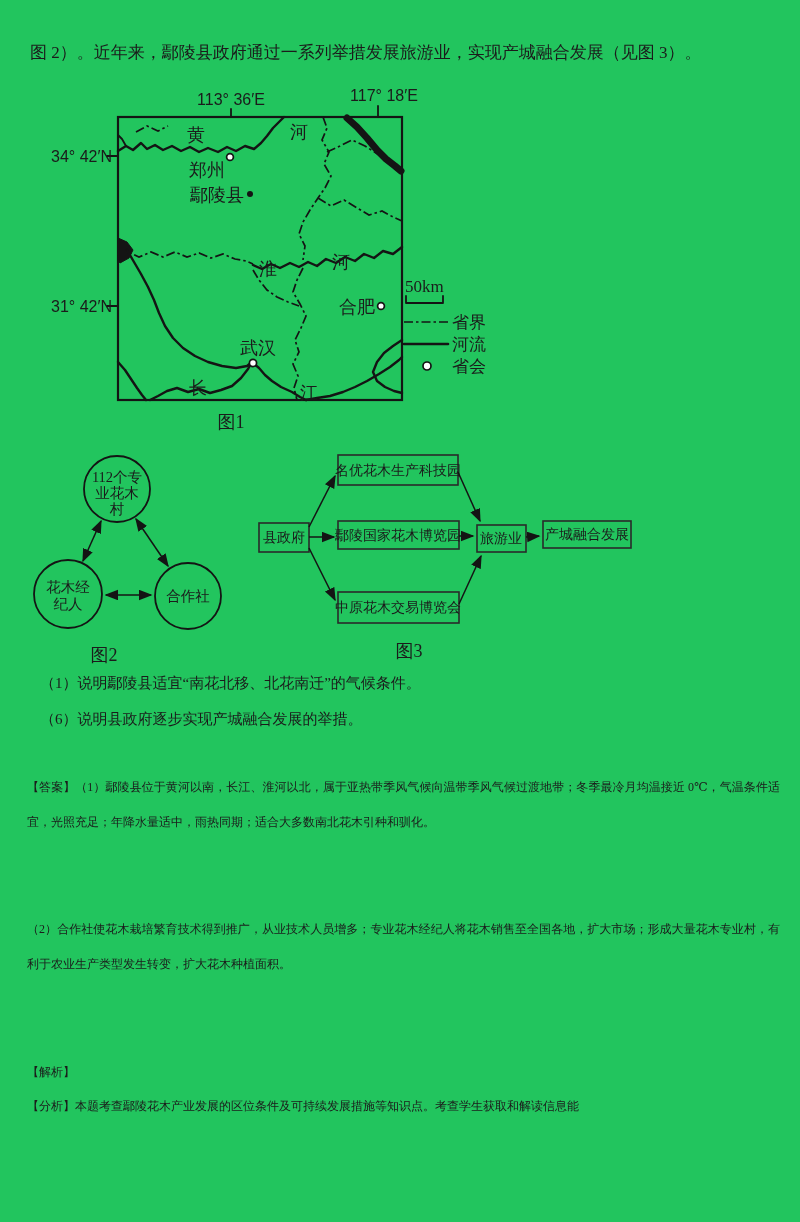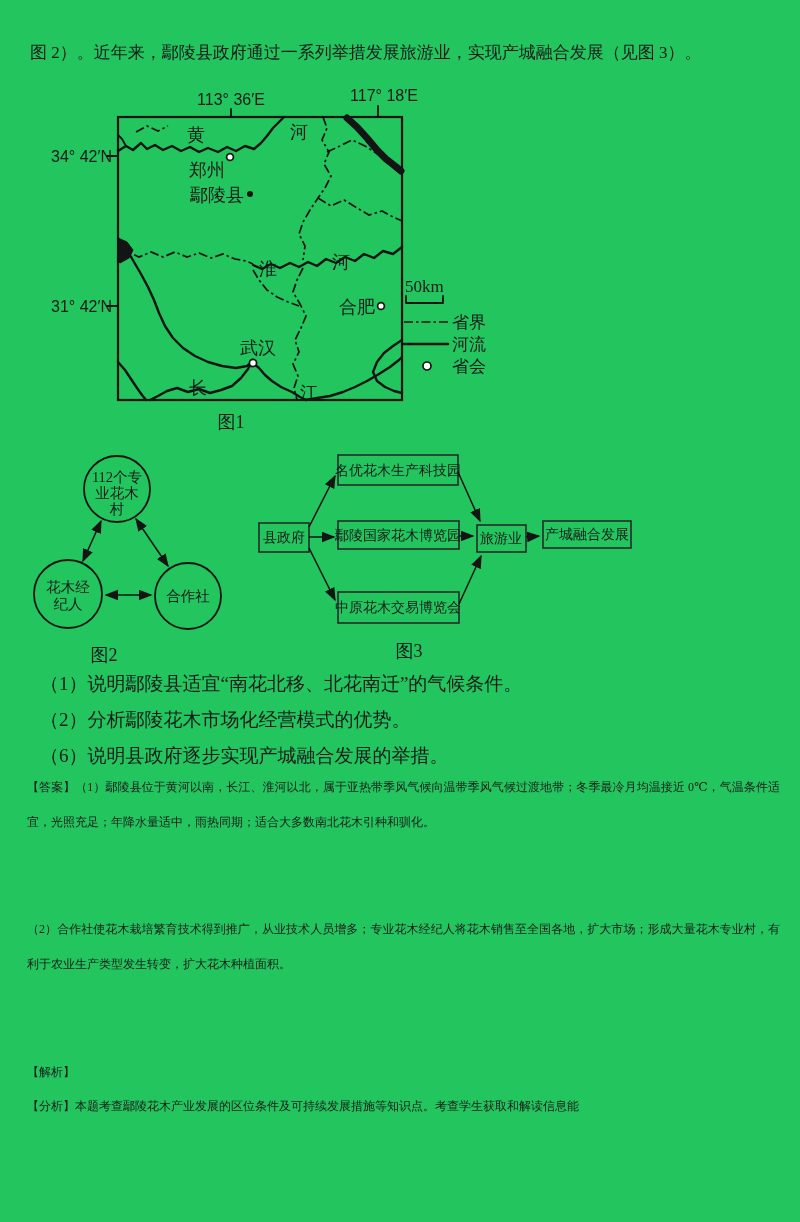--- a/index.html
+++ b/index.html
@@ -3,21 +3,21 @@
 <meta charset="utf-8">
 <style>
   html,body{margin:0;padding:0;background:#fff;}
   .page{position:relative;width:800px;height:1222px;background:#22c55e;overflow:hidden;
         font-family:"Liberation Serif","DejaVu Serif",serif;color:#1b1b1b;}
   .abs{position:absolute;}
   .para{position:absolute;left:27px;width:753px;font-size:12px;line-height:35px;
         text-align:justify;text-justify:inter-ideograph;}
   .intro{top:42px;left:30px;width:750px;font-size:17px;line-height:22px;}
   .qblock{top:672px;}
-  .q{font-size:19px;line-height:23px;margin-bottom:13px;}
+  .q{font-size:15px;line-height:23px;margin-bottom:13px;}
   .footer{top:1136px;left:0;width:800px;text-align:center;font-size:16px;}
   svg{position:absolute;overflow:visible;}
   svg text{fill:#1b1b1b;}
   .ln{stroke:#141414;fill:none;stroke-linecap:round;stroke-linejoin:round;}
   .river{stroke-width:2.4;}
   .thin{stroke-width:1.8;}
   .thick{stroke-width:7;}
   .dash{stroke:#141414;fill:none;stroke-width:1.7;stroke-dasharray:9 3 2.5 3;stroke-linecap:butt;}
   .border{stroke:#141414;fill:none;stroke-width:2.2;}
   .geo{font-family:"Liberation Sans","DejaVu Sans",sans-serif;font-size:16px;}
@@ -170,21 +170,20 @@
       <line class="arrow" x1="459" y1="536" x2="473" y2="536" marker-end="url(#ah3)"></line>
       <line class="arrow" x1="459" y1="604" x2="481" y2="556" marker-end="url(#ah3)"></line>
       <line class="arrow" x1="526" y1="537" x2="539" y2="536" marker-end="url(#ah3)"></line>
     </g>
 
     <text class="cap" x="409" y="657" text-anchor="middle">图3</text>
   </svg>
 
   <div class="abs qblock" style="left:40px;top:672px;width:740px">
     <div class="q">（1）说明鄢陵县适宜“南花北移、北花南迁”的气候条件。</div>
-    <div class="q">（2）分析鄢陵花木市场化经营模式的优势。</div>
     <div class="q">（6）说明县政府逐步实现产城融合发展的举措。</div>
   </div>
 
   <div class="para" style="top:770px">【答案】（1）鄢陵县位于黄河以南，长江、淮河以北，属于亚热带季风气候向温带季风气候过渡地带；冬季最冷月均温接近 0℃，气温条件适宜，光照充足；年降水量适中，雨热同期；适合大多数南北花木引种和驯化。</div>
   <div class="para" style="top:912px">（2）合作社使花木栽培繁育技术得到推广，从业技术人员增多；专业花木经纪人将花木销售至全国各地，扩大市场；形成大量花木专业村，有利于农业生产类型发生转变，扩大花木种植面积。</div>
   <div class="para" style="top:1055px">【解析】</div>
   <div class="para" style="top:1089px">【分析】本题考查鄢陵花木产业发展的区位条件及可持续发展措施等知识点。考查学生获取和解读信息能</div>
 
 
 </div>

